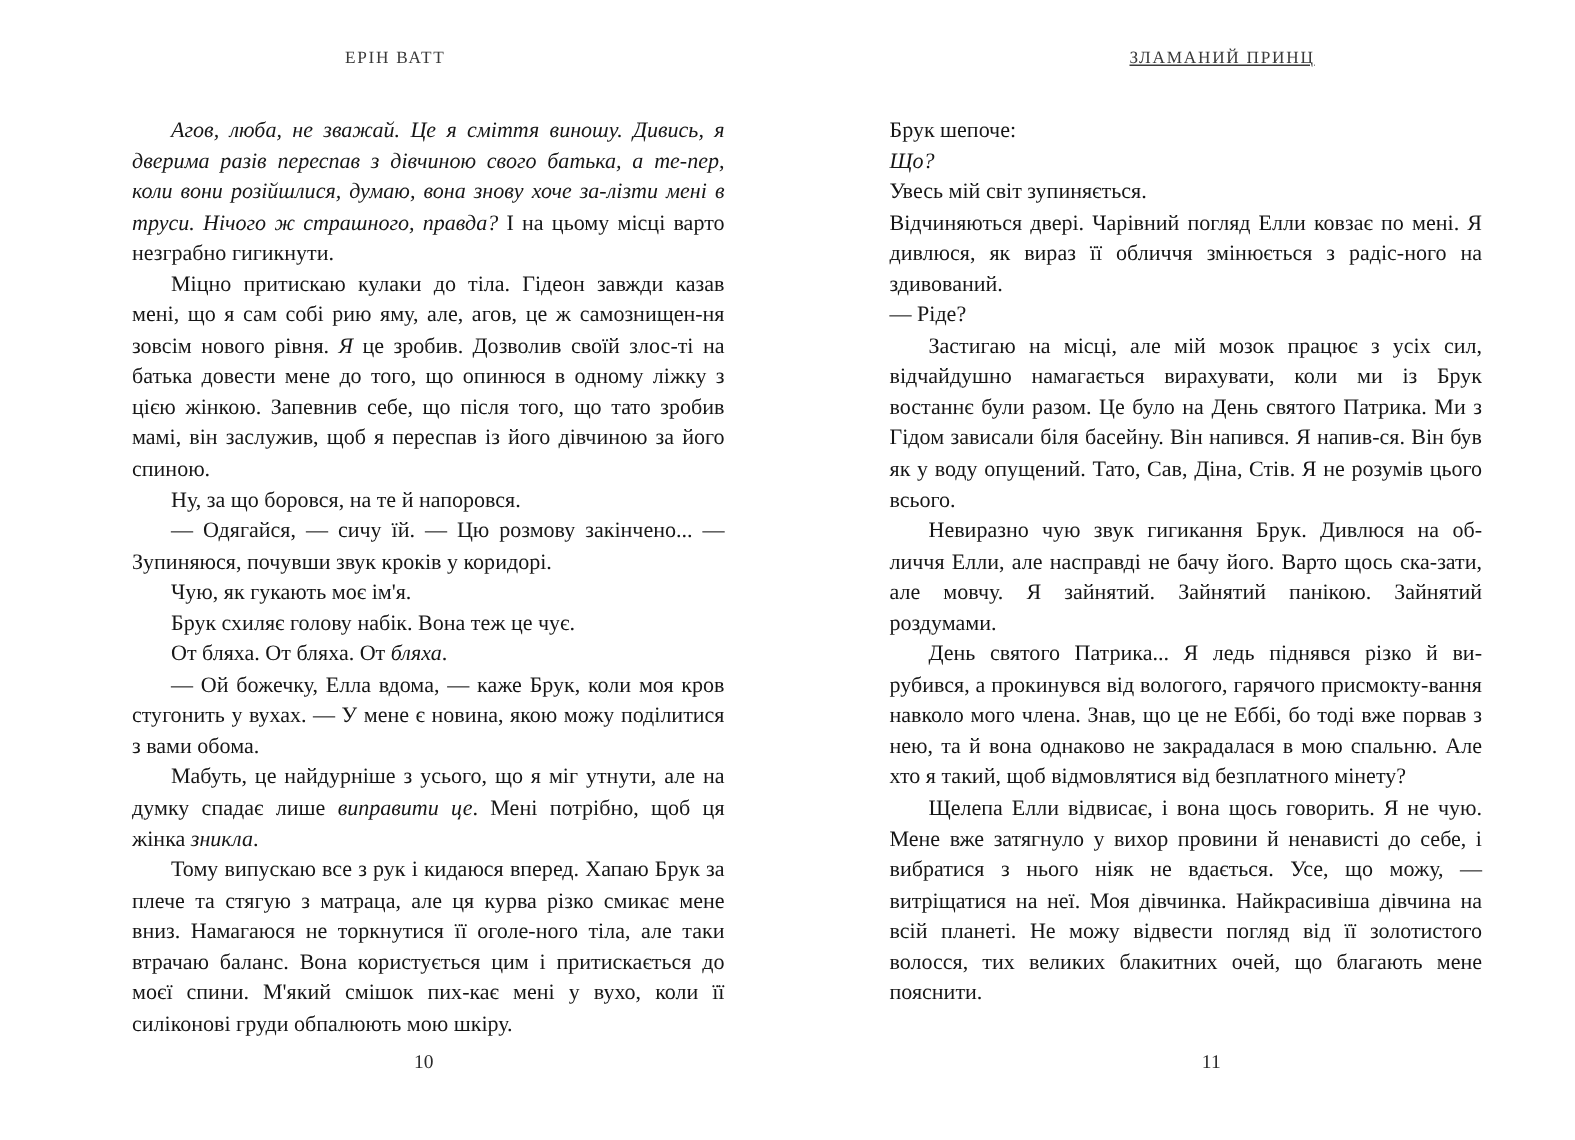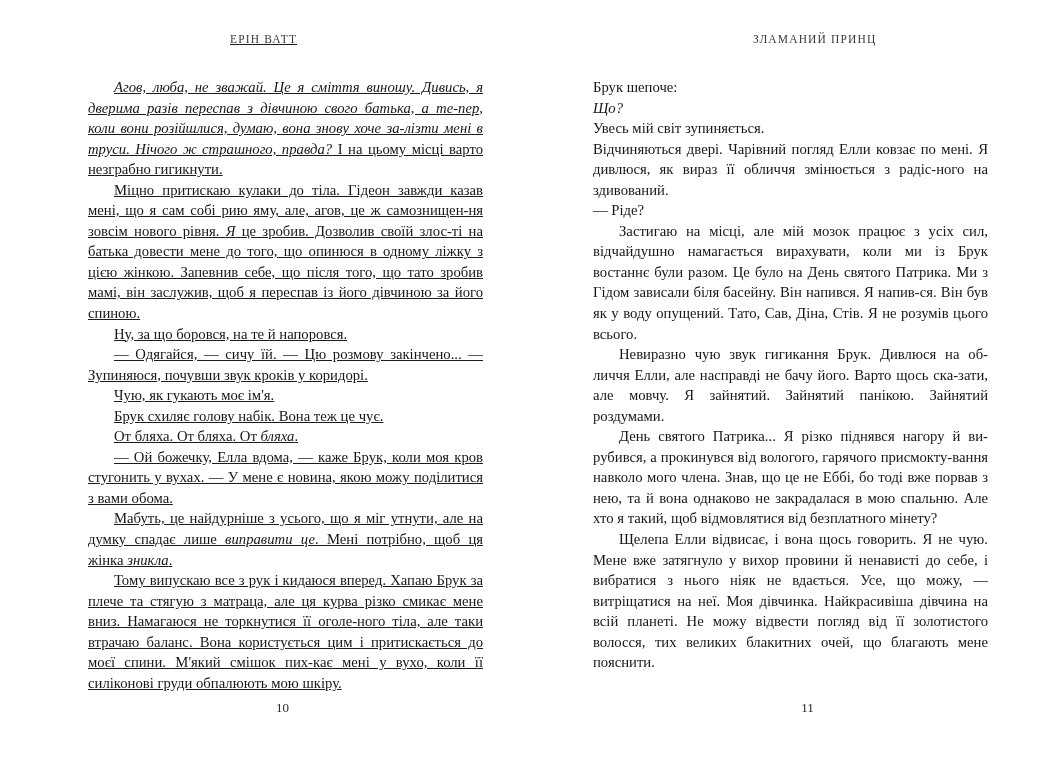--- a/index.html
+++ b/index.html
@@ -23,35 +23,35 @@
     box-sizing: border-box;
     display: flex;
   }
   .page {
     position: relative;
     width: 525px;
     height: 760px;
     box-sizing: border-box;
     background: #ffffff;
   }
-  .page-left  { padding: 0 42px 0 88px; text-decoration: underline; }
+  .page-left  { padding: 0 42px 0 88px; }
   .page-right { padding: 0 62px 0 68px; }
 
   .running-head {
     font-size: 11.5px;
     letter-spacing: 1.15px;
     color: #3a3a3a;
     text-transform: uppercase;
     font-variant: small-caps;
     padding-top: 33px;
     height: 20px;
     white-space: nowrap;
   }
   .page-left .running-head  { padding-left: 142px; }
-  .page-right .running-head { padding-left: 160px; }
+  .page-right .running-head { padding-left: 160px; text-decoration: underline; }
 
   .body-text {
     margin-top: 24px;
     font-size: 14.7px;
     line-height: 20.55px;
     text-align: justify;
     text-justify: inter-word;
     hyphens: manual;
     color: #161616;
   }
@@ -107,20 +107,20 @@
     <div class="running-head">ЗЛАМАНИЙ ПРИНЦ</div>
 
     <div class="body-text">
       <p class="noindent">Брук шепоче:</p>
       <p class="noindent"><em>Що?</em></p>
       <p class="noindent">Увесь мій світ зупиняється.</p>
       <p class="noindent">Відчиняються двері. Чарівний погляд Елли ковзає по мені. Я дивлюся, як вираз її обличчя змінюється з радіс-ного на здивований.</p>
       <p class="noindent">— Ріде?</p>
       <p>Застигаю на місці, але мій мозок працює з усіх сил, відчайдушно намагається вирахувати, коли ми із Брук востаннє були разом. Це було на День святого Патрика. Ми з Гідом зависали біля басейну. Він напився. Я напив-ся. Він був як у воду опущений. Тато, Сав, Діна, Стів. Я не розумів цього всього.</p>
       <p>Невиразно чую звук гигикання Брук. Дивлюся на об-личчя Елли, але насправді не бачу його. Варто щось ска-зати, але мовчу. Я зайнятий. Зайнятий панікою. Зайнятий роздумами.</p>
-      <p>День святого Патрика... Я різко піднявся нагору й ви-рубився, а прокинувся від вологого, гарячого присмокту-вання навколо мого члена. Знав, що це не Еббі, бо тоді вже порвав з нею, та й вона однаково не закрадалася в мою спальню. Але хто я такий, щоб відмовлятися від безплатного мінету?</p>
+      <p>День святого Патрика... Я ледь піднявся різко й ви-рубився, а прокинувся від вологого, гарячого присмокту-вання навколо мого члена. Знав, що це не Еббі, бо тоді вже порвав з нею, та й вона однаково не закрадалася в мою спальню. Але хто я такий, щоб відмовлятися від безплатного мінету?</p>
       <p>Щелепа Елли відвисає, і вона щось говорить. Я не чую. Мене вже затягнуло у вихор провини й ненависті до себе, і вибратися з нього ніяк не вдається. Усе, що можу, — витріщатися на неї. Моя дівчинка. Найкрасивіша дівчина на всій планеті. Не можу відвести погляд від її золотистого волосся, тих великих блакитних очей, що благають мене пояснити.</p>
     </div>
 
     <div class="folio">11</div>
   </div>
 
 </div>
 
 </body></html>

